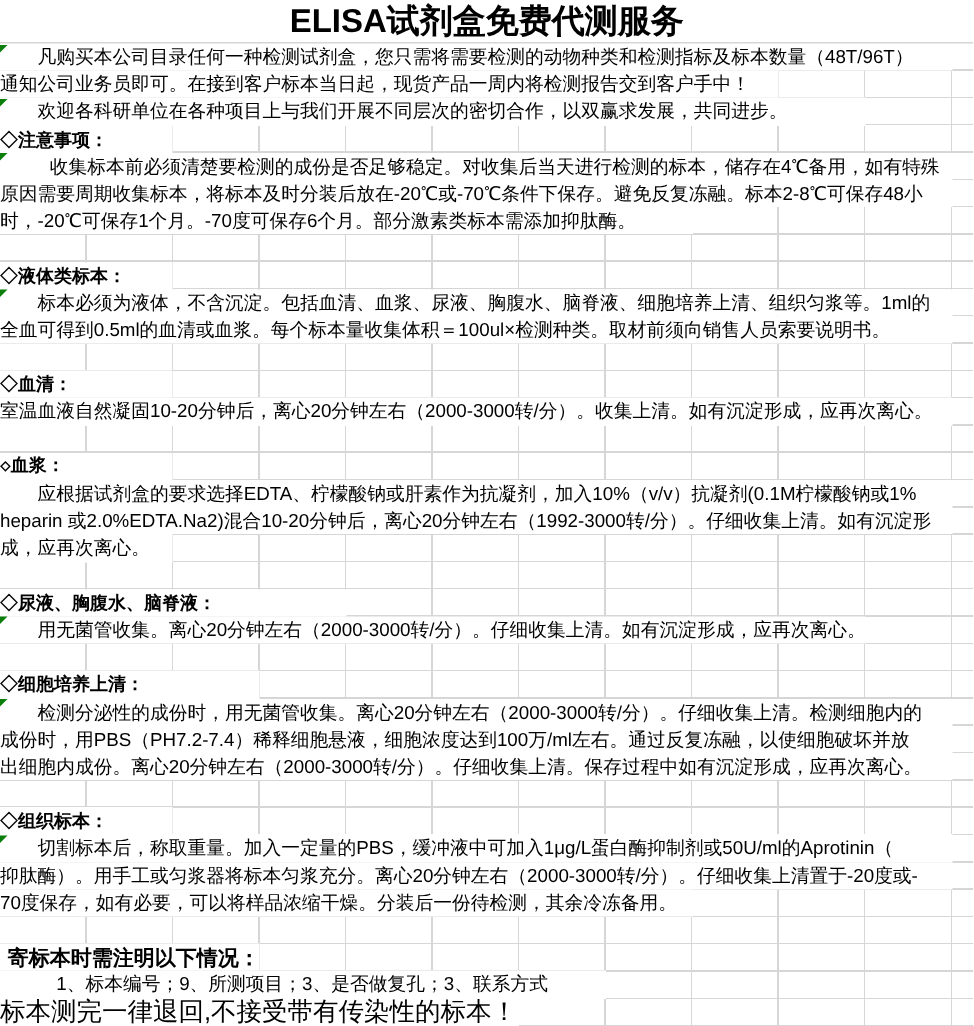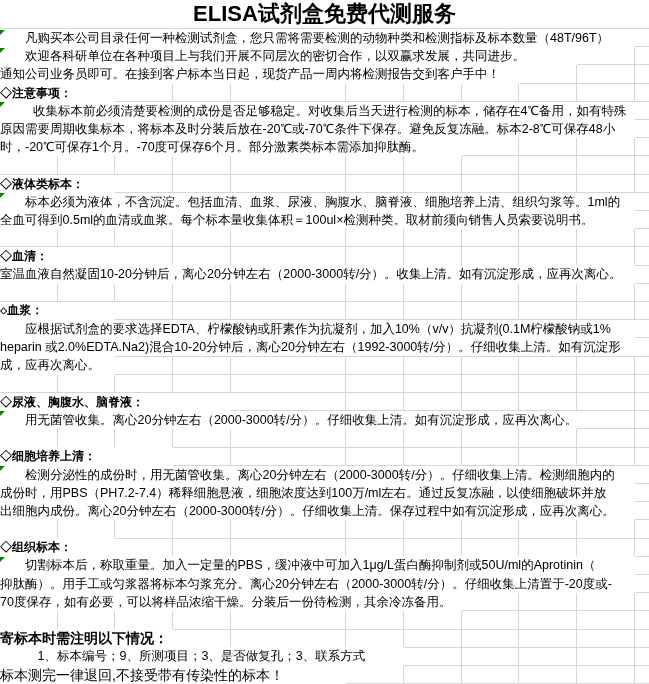--- a/index.html
+++ b/index.html
@@ -22,36 +22,36 @@
   }
   #rows { position:absolute; left:0; top:29px; width:649px; z-index:1; }
   .row { position:relative; height:18.2px; white-space:pre; }
   .cell {
     display:inline-block; vertical-align:top; box-sizing:border-box;
     height:18.2px; line-height:18.2px; background:#fff;
     font-size:12.5px; white-space:pre;
   }
   .row.header .cell    { font-weight:bold; font-size:12px; }
   .row.subheader .cell { font-weight:bold; font-size:14px; }
-  .row.big .cell       { font-size:14px; }
+  .row.big .cell       { font-size:17px; }
   .marker {
     position:absolute; left:0; top:0.5px; z-index:3; width:0; height:0;
     border-top:5px solid #0a7d0a; border-right:5px solid transparent;
   }
 </style>
 </head>
 <body>
 
 <div id="sheet">
   <div id="grid"></div>
   <div id="title-row">ELISA试剂盒免费代测服务</div>
   <div id="rows">
       <div class="row body"><div class="marker"></div><span class="cell" style="min-width: 634.7px;">　　凡购买本公司目录任何一种检测试剂盒，您只需将需要检测的动物种类和检测指标及标本数量（48T/96T）</span></div>
+      <div class="row body"><span class="cell" style="min-width: 519.3px;">通知公司业务员即可。在接到客户标本当日起，现货产品一周内将检测报告交到客户手中！</span></div>
       <div class="row body"><div class="marker"></div><span class="cell" style="min-width: 577px;">　　欢迎各科研单位在各种项目上与我们开展不同层次的密切合作，以双赢求发展，共同进步。</span></div>
-      <div class="row body"><span class="cell" style="min-width: 519.3px;">通知公司业务员即可。在接到客户标本当日起，现货产品一周内将检测报告交到客户手中！</span></div>
       <div class="row header"><span class="cell" style="min-width: 115.4px;">◇注意事项：</span></div>
       <div class="row body"><div class="marker"></div><span class="cell" style="min-width: 634.7px; text-align: center;">　　收集标本前必须清楚要检测的成份是否足够稳定。对收集后当天进行检测的标本，储存在4℃备用，如有特殊</span></div>
       <div class="row body"><span class="cell" style="min-width: 634.7px;">原因需要周期收集标本，将标本及时分装后放在-20℃或-70℃条件下保存。避免反复冻融。标本2-8℃可保存48小</span></div>
       <div class="row body"><span class="cell" style="min-width: 461.6px;">时，-20℃可保存1个月。-70度可保存6个月。部分激素类标本需添加抑肽酶。</span></div>
       <div class="row empty"></div>
       <div class="row header"><span class="cell" style="min-width: 115.4px;">◇液体类标本：</span></div>
       <div class="row body"><div class="marker"></div><span class="cell" style="min-width: 634.7px;">　　标本必须为液体，不含沉淀。包括血清、血浆、尿液、胸腹水、脑脊液、细胞培养上清、组织匀浆等。1ml的</span></div>
       <div class="row body"><span class="cell" style="min-width: 634.7px;">全血可得到0.5ml的血清或血浆。每个标本量收集体积＝100ul×检测种类。取材前须向销售人员索要说明书。</span></div>
       <div class="row empty"></div>
       <div class="row header"><span class="cell" style="min-width: 115.4px;">◇血清：</span></div>
@@ -68,17 +68,17 @@
       <div class="row header"><span class="cell" style="min-width: 173.1px;">◇细胞培养上清：</span></div>
       <div class="row body"><div class="marker"></div><span class="cell" style="min-width: 634.7px;">　　检测分泌性的成份时，用无菌管收集。离心20分钟左右（2000-3000转/分）。仔细收集上清。检测细胞内的</span></div>
       <div class="row body"><span class="cell" style="min-width: 634.7px;">成份时，用PBS（PH7.2-7.4）稀释细胞悬液，细胞浓度达到100万/ml左右。通过反复冻融，以使细胞破坏并放</span></div>
       <div class="row body"><span class="cell" style="min-width: 634.7px;">出细胞内成份。离心20分钟左右（2000-3000转/分）。仔细收集上清。保存过程中如有沉淀形成，应再次离心。</span></div>
       <div class="row empty"></div>
       <div class="row header"><span class="cell" style="min-width: 115.4px;">◇组织标本：</span></div>
       <div class="row body"><div class="marker"></div><span class="cell" style="min-width: 634.7px;">　　切割标本后，称取重量。加入一定量的PBS，缓冲液中可加入1μg/L蛋白酶抑制剂或50U/ml的Aprotinin（</span></div>
       <div class="row body"><span class="cell" style="min-width: 634.7px;">抑肽酶）。用手工或匀浆器将标本匀浆充分。离心20分钟左右（2000-3000转/分）。仔细收集上清置于-20度或-</span></div>
       <div class="row body"><span class="cell" style="min-width: 461.6px;">70度保存，如有必要，可以将样品浓缩干燥。分装后一份待检测，其余冷冻备用。</span></div>
       <div class="row empty"></div>
-      <div class="row subheader"><span class="cell" style="min-width: 173.1px;">寄标本时需注明以下情况：</span></div>
+      <div class="row subheader"><span class="cell" style="min-width: 173.1px; text-align: right;">寄标本时需注明以下情况：</span></div>
       <div class="row body"><span class="cell" style="min-width: 403.9px;">　　　1、标本编号；9、所测项目；3、是否做复孔；3、联系方式</span></div>
       <div class="row big"><span class="cell" style="min-width: 346.2px;">标本测完一律退回,不接受带有传染性的标本！</span></div>
     </div>
 </div>
 
 </body></html>

